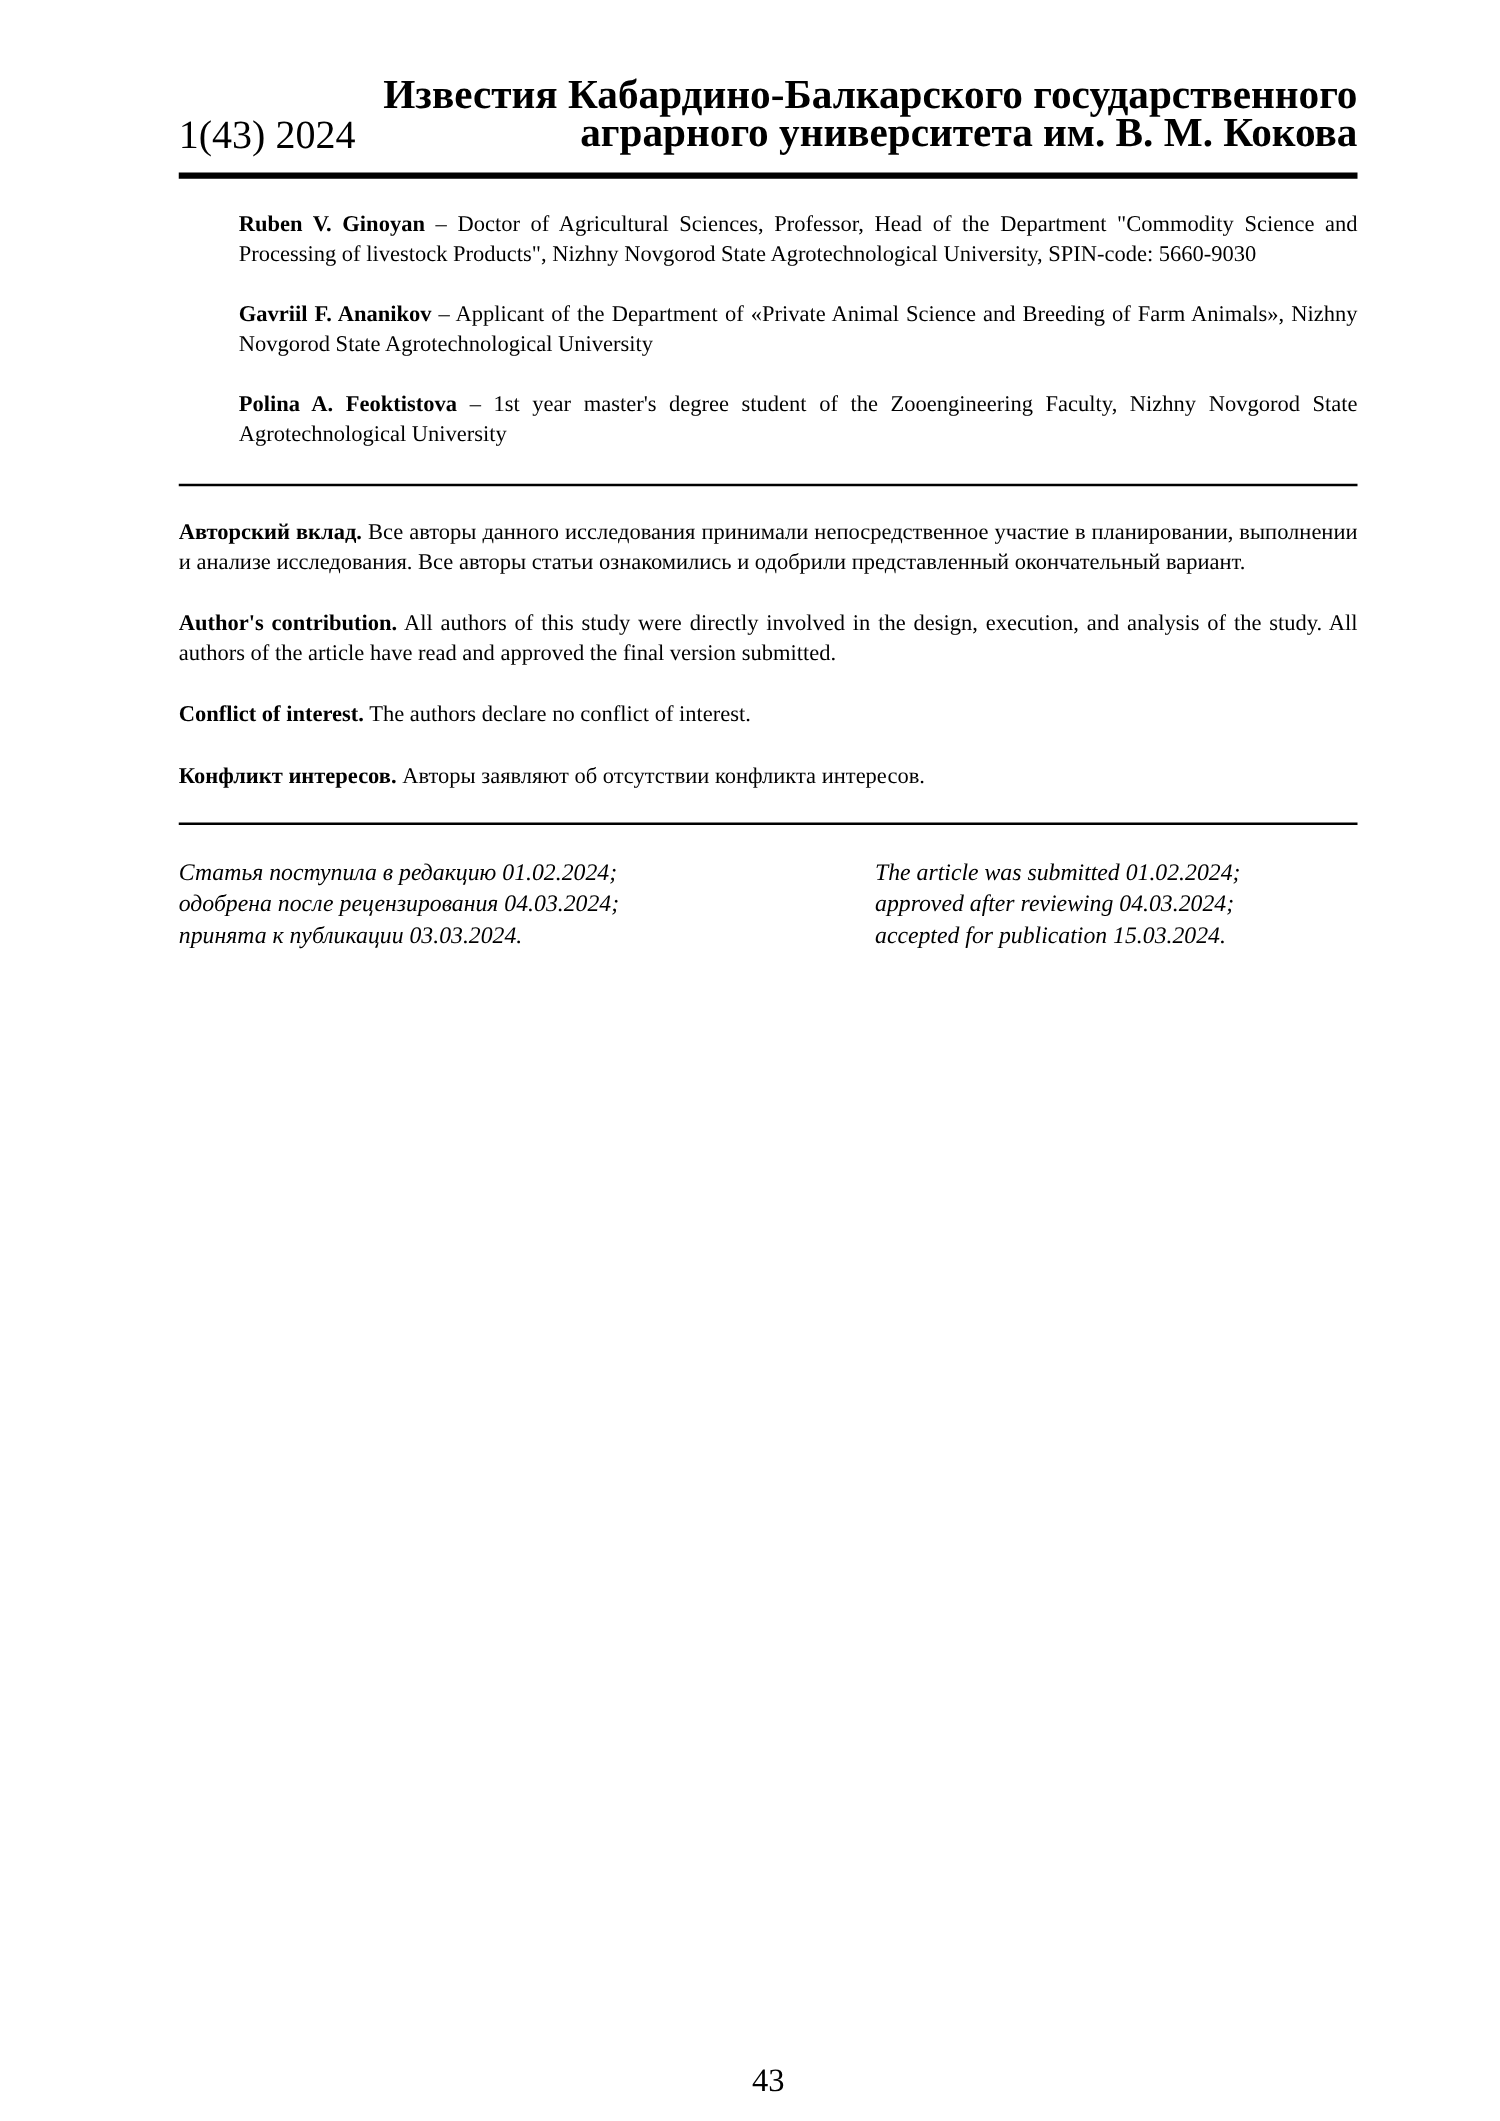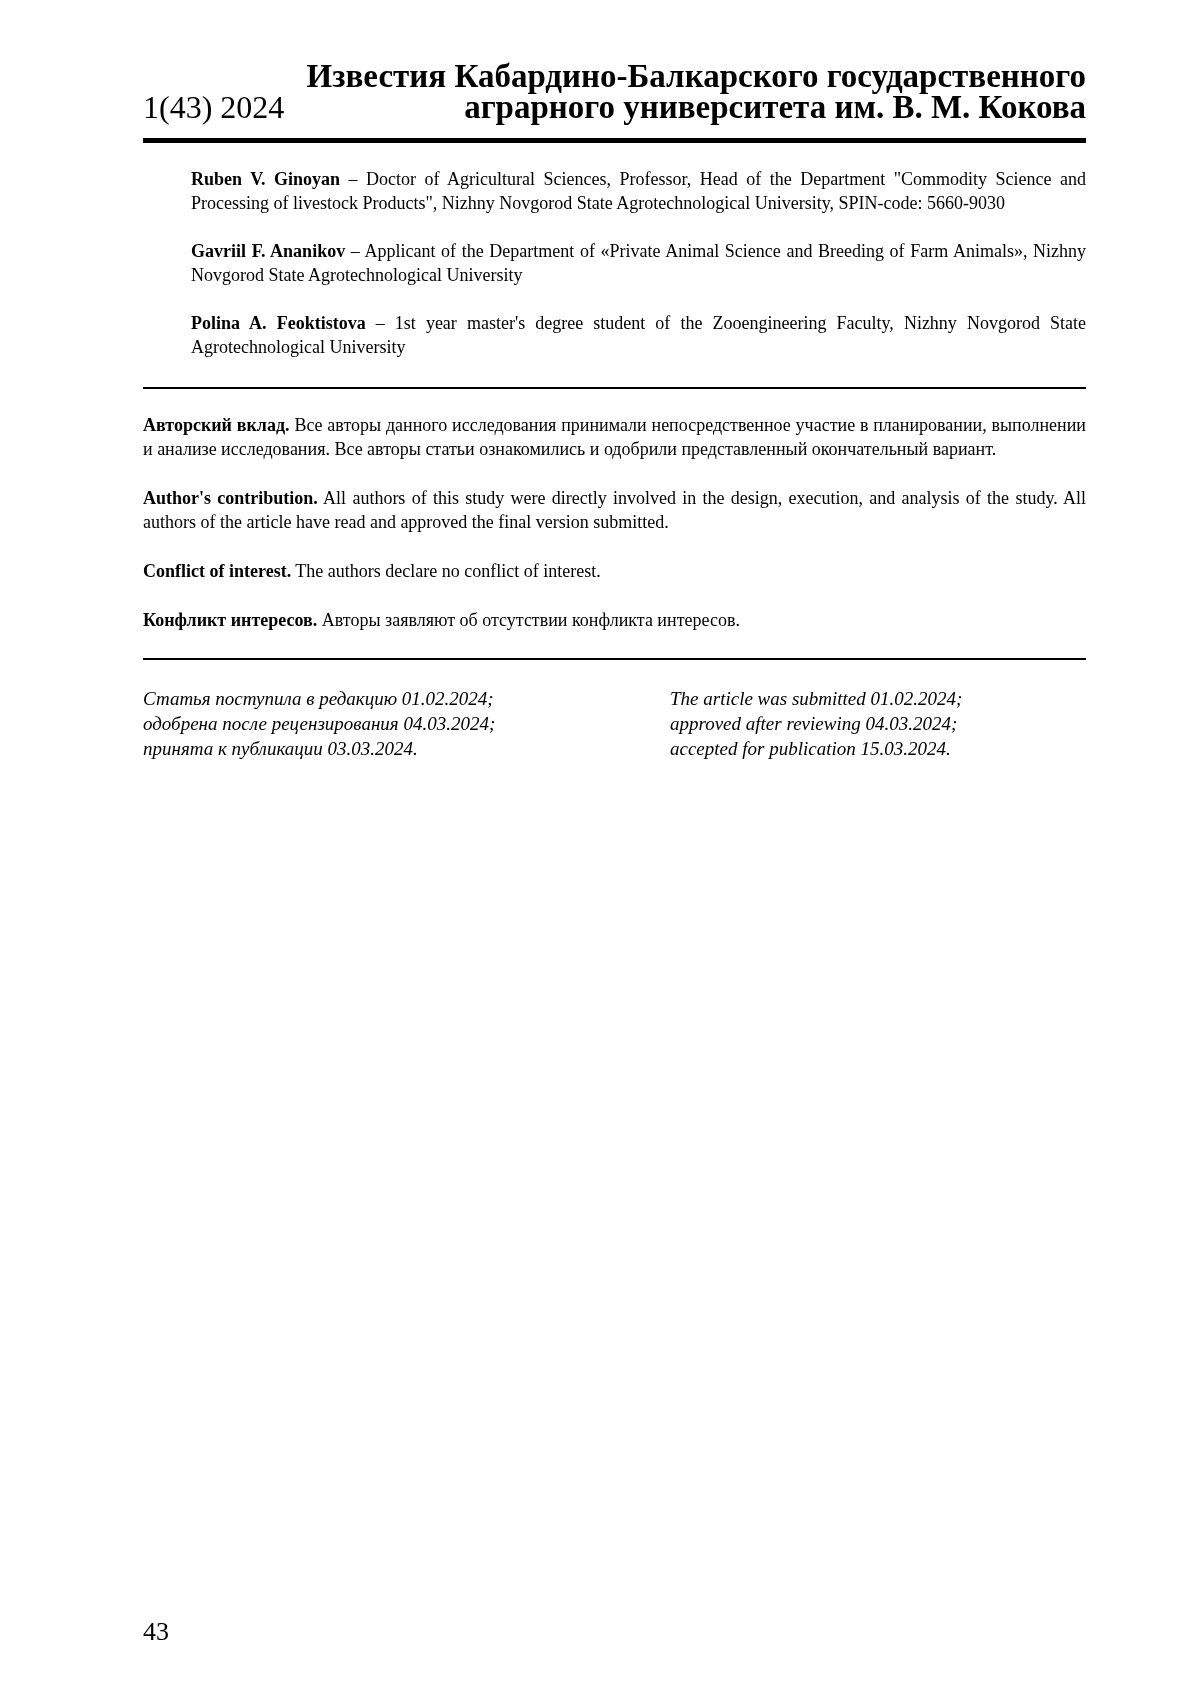--- a/index.html
+++ b/index.html
@@ -61,30 +61,31 @@
   }
   .notes .para { margin-bottom: 25px; }
   .notes .para:last-child { margin-bottom: 0; }
   .para b { font-weight: 700; }
   
   .dates {
     display: flex;
     font-style: italic;
     font-size: 19px;
     line-height: 25px;
+    gap: 30px;
   }
   .dates .col-ru { width: 527px; flex: 0 0 527px; }
   .dates .col-en { flex: 1; }
   
   .page-number {
     position: absolute;
-    top: 1617px;
+    top: 1650px;
     left: 143px;
     width: 943px;
-    text-align: left;
+    text-align: center;
     font-size: 26px;
     line-height: 30px;
   }
 </style>
 </head>
 <body>
 
 <div class="page">
   <div class="content">
 

